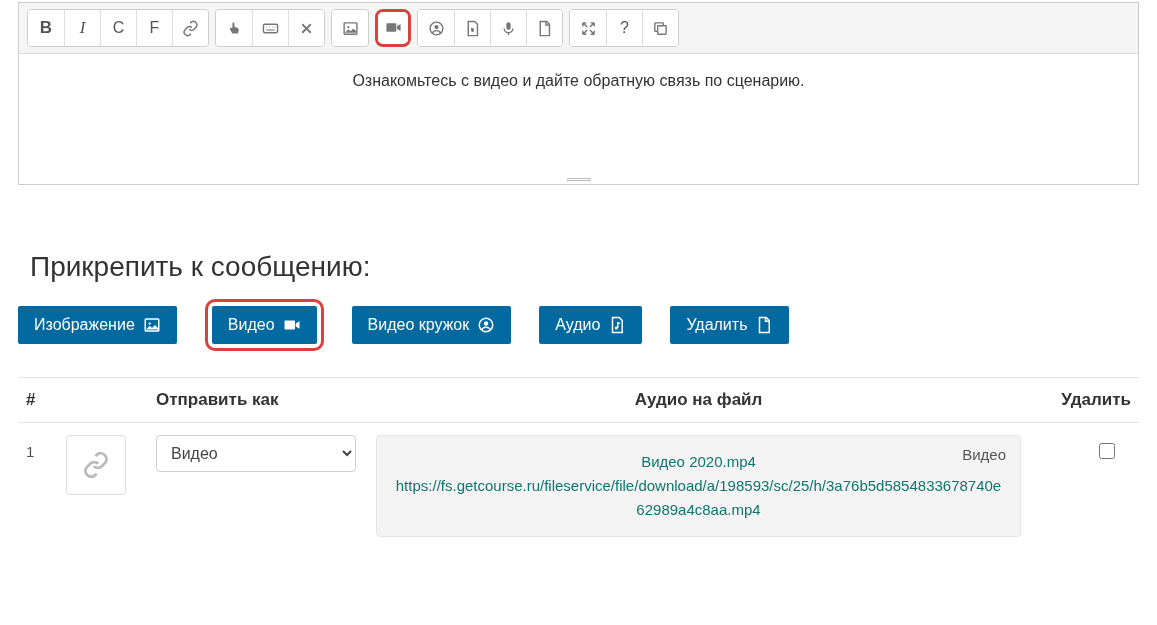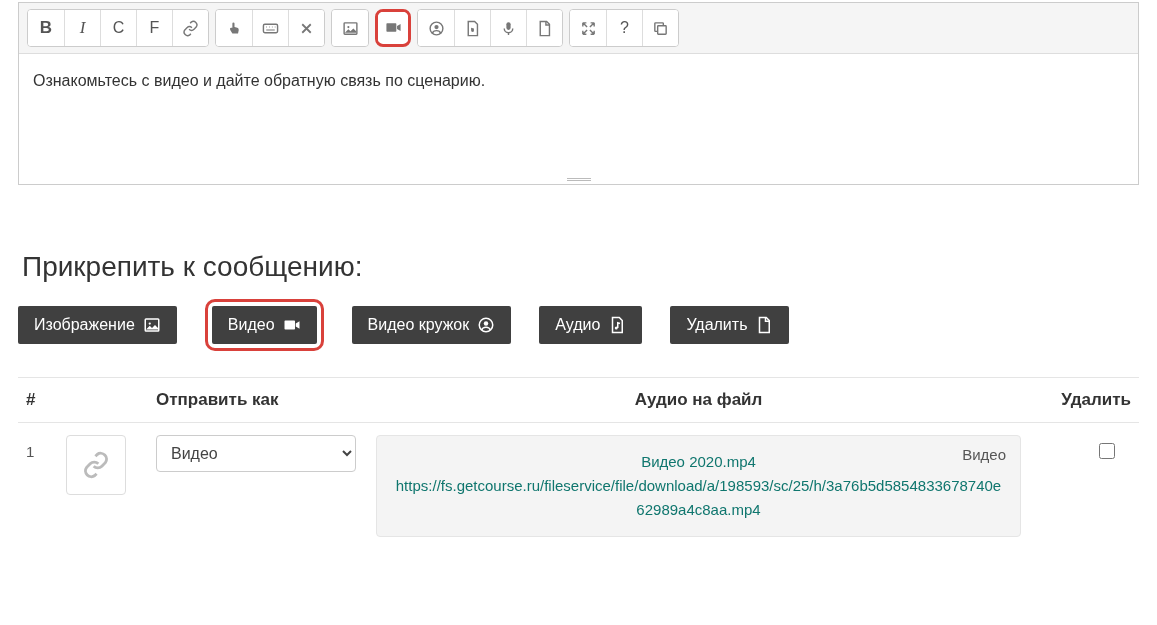--- a/index.html
+++ b/index.html
@@ -13,28 +13,28 @@
 .tb-btn + .tb-btn { border-left: 1px solid #ddd; }
 .tb-btn.bold span { font-weight: 700; font-size: 17px; }
 .tb-btn.italic span { font-style: italic; font-family: Georgia, serif; font-size: 17px; }
 .tb-btn.letter span { font-size: 16px; }
 .tb-btn svg { width: 17px; height: 17px; fill: #777; }
 .highlight-red { border: 3px solid #d9413b; border-radius: 8px; }
 .highlight-red .tb-btn { width: 30px; height: 30px; }
 
 .editor-body { padding: 18px 14px 24px; min-height: 120px; }
 .editor-body p { margin: 0 0 22px; font-size: 16px; }
-.editor-body p:last-child { margin-bottom: 0; }
+.editor-body p:last-child { margin-bottom: 0; text-align: center; }
 .resize-grip { height: 10px; display:flex; align-items:center; justify-content:center; border-top:0; }
 .resize-grip span { width: 24px; height: 3px; border-top: 1px solid #bbb; border-bottom: 1px solid #bbb; }
 
 
-.attach-title { font-size: 28px; font-weight: 400; margin: 66px 4px 16px; color: #333; }
+.attach-title { font-size: 28px; font-weight: 400; margin: 66px 12px 16px; color: #333; }
 .attach-buttons { display: flex; gap: 28px; align-items: center; margin-bottom: 26px; }
-.attach-btn { background: #404040; color: #fff; border: none; padding: 10px 16px; font-size: 16px; border-radius: 2px; display: inline-flex; align-items: center; gap: 8px; cursor: pointer; }
+.attach-btn { background: #0369a1; color: #fff; border: none; padding: 10px 16px; font-size: 16px; border-radius: 2px; display: inline-flex; align-items: center; gap: 8px; cursor: pointer; }
 .attach-btn svg { width: 18px; height: 18px; fill: #fff; }
 .attach-highlight { padding: 4px; border: 3px solid #d9413b; border-radius: 10px; }
 
 
 .attach-table { width: 100%; border-collapse: collapse; }
 .attach-table th { text-align: left; font-weight: 600; font-size: 17px; padding: 12px 8px; border-top: 1px solid #e5e5e5; border-bottom: 1px solid #e5e5e5; color: #333; }
 .attach-table th.col-file { text-align: center; }
 .attach-table th.col-del { text-align: right; }
 .attach-table td { padding: 12px 8px; vertical-align: top; font-size: 15px; }
 .row-num { color: #555; padding-top: 20px !important; }

